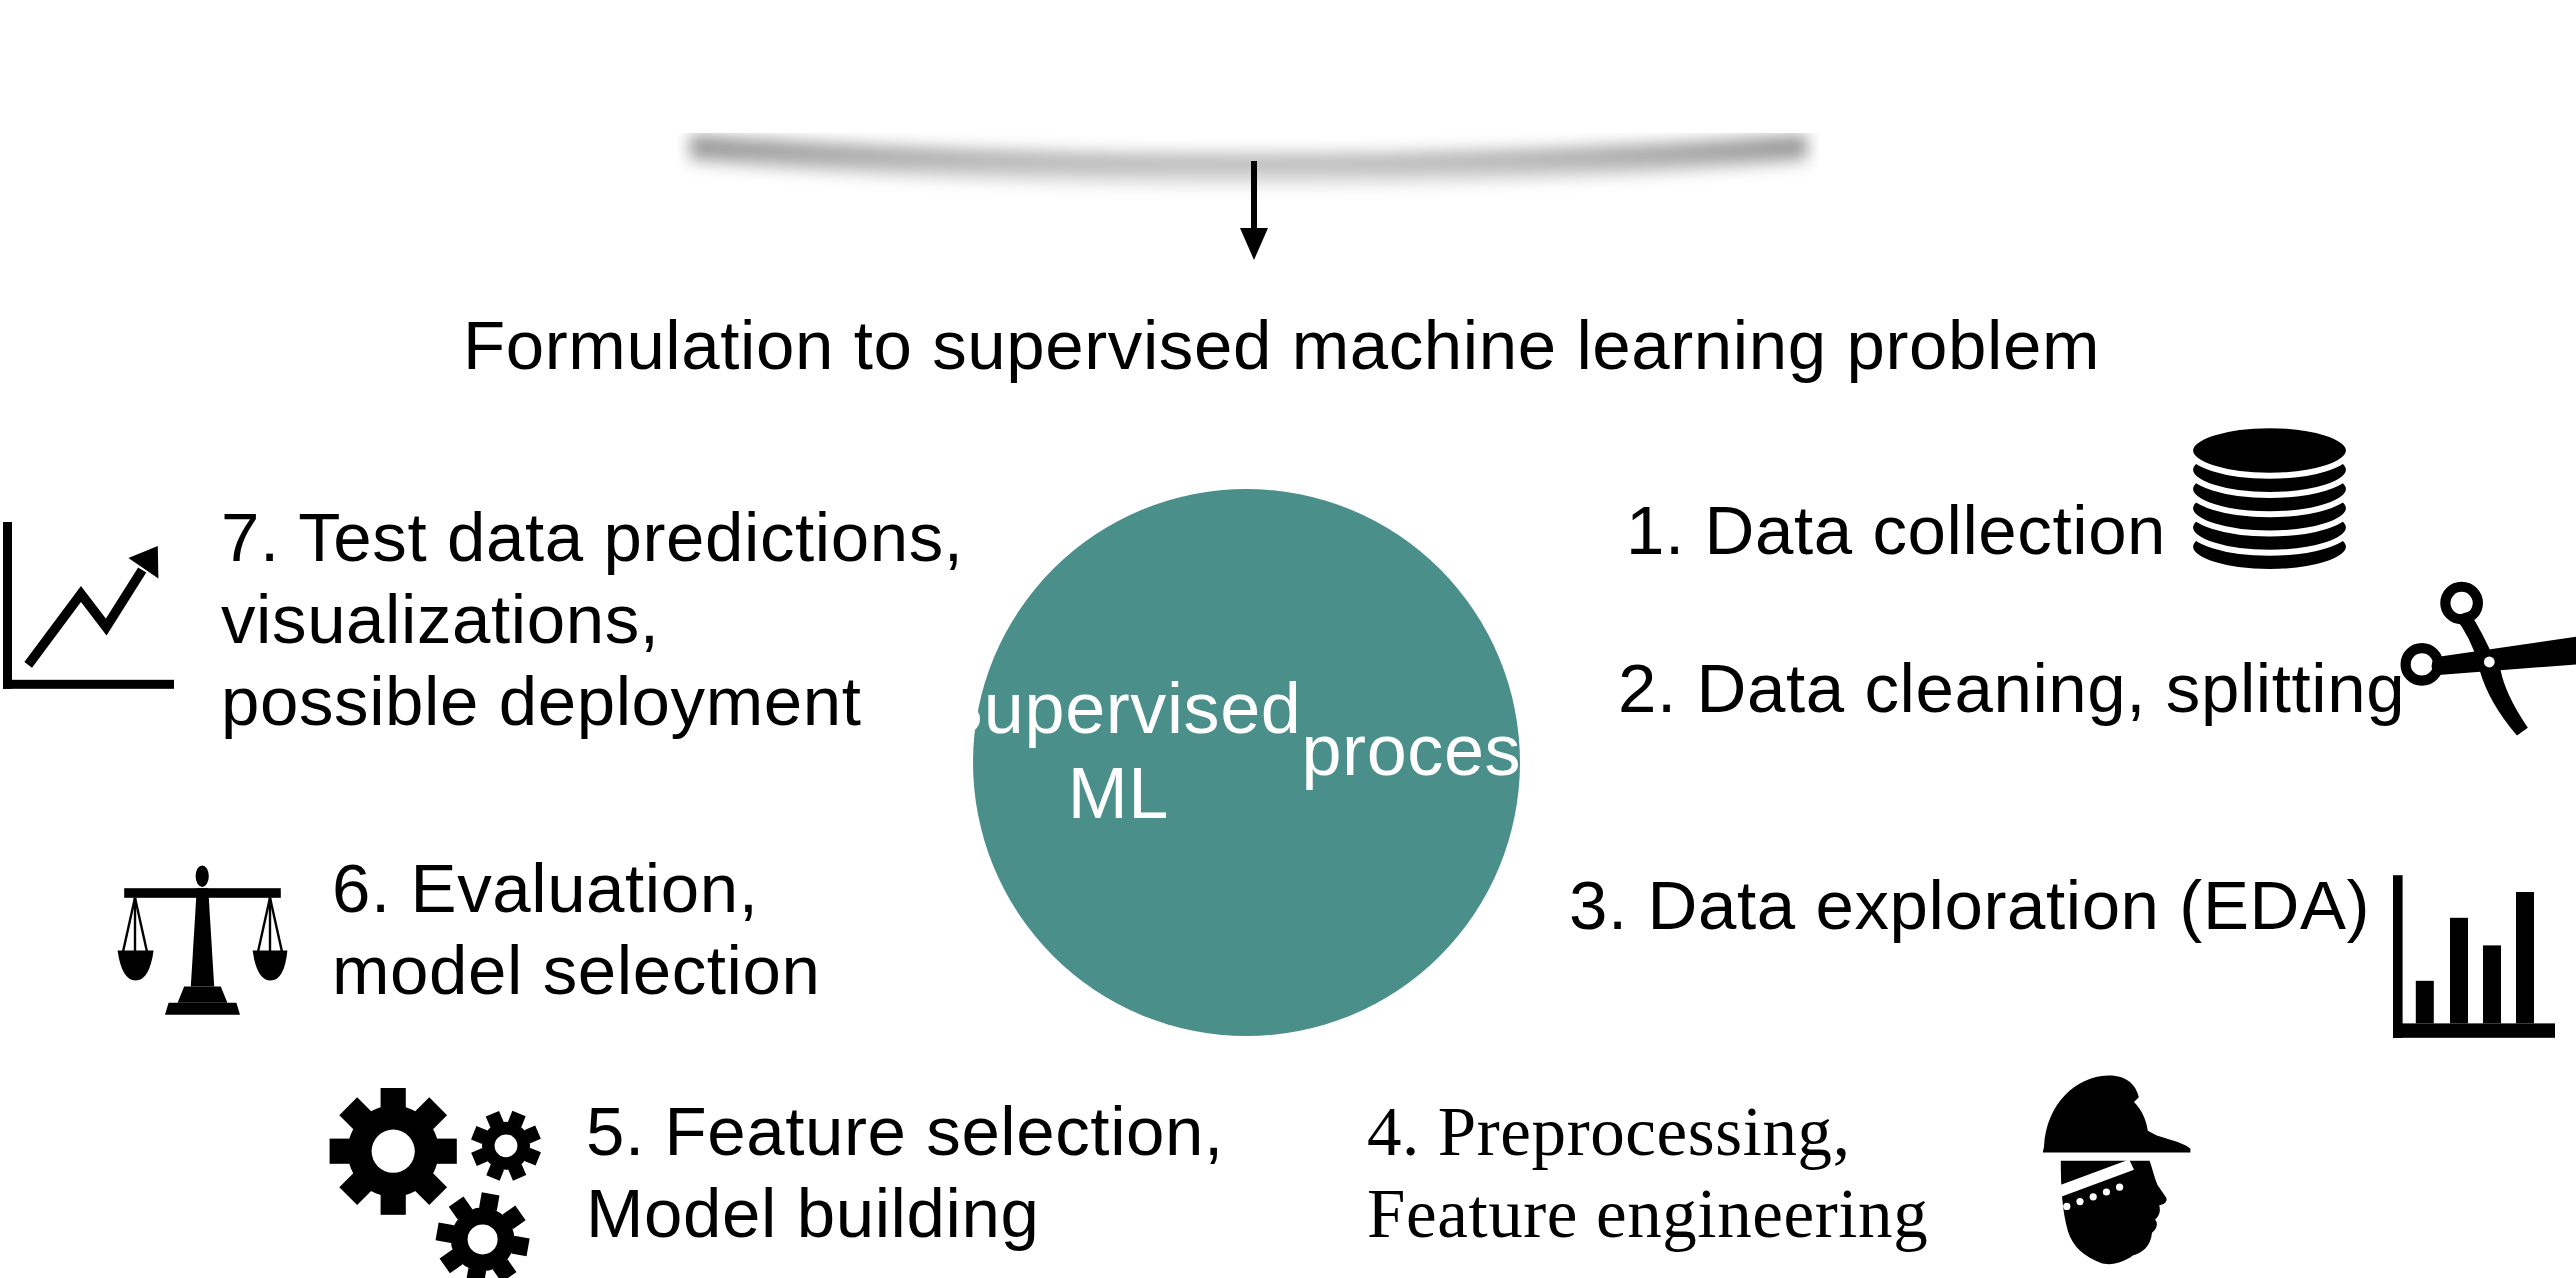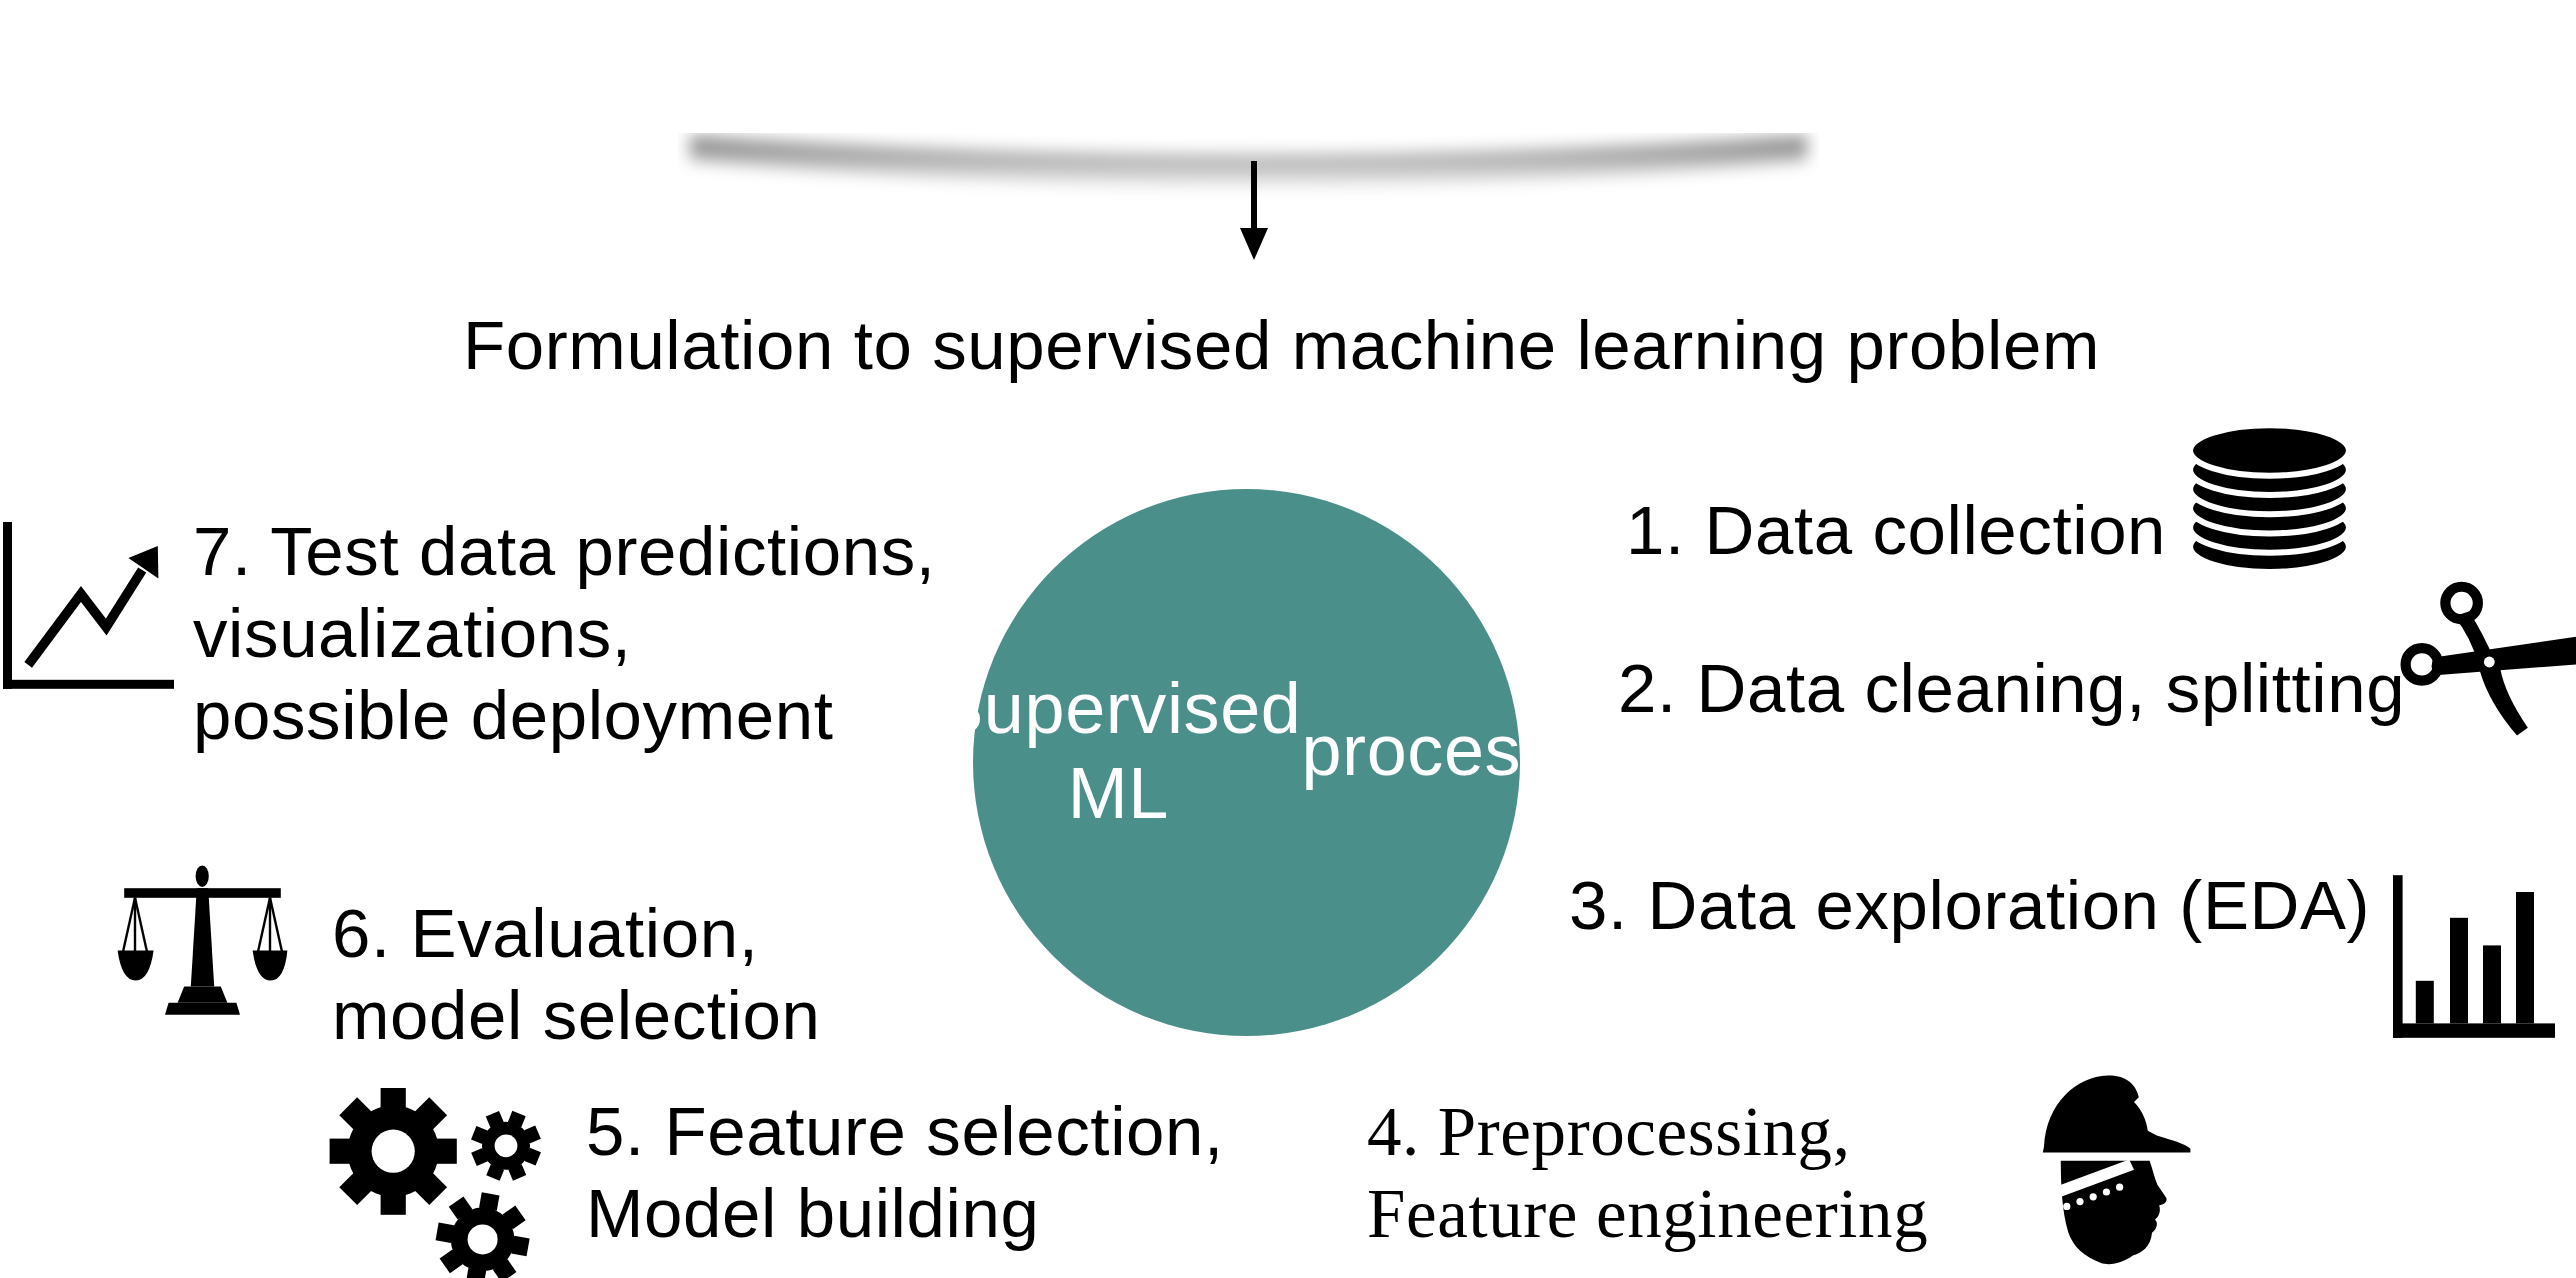--- a/index.html
+++ b/index.html
@@ -40,22 +40,22 @@
     padding-bottom:24px;box-sizing:border-box;
     text-align:center;
     font-size:72px;line-height:85px;letter-spacing:0.6px;
   }
   
   #step1-text{left:1626px;top:470px;margin-top:20px;}
   #step2-text{left:1618px;top:648px;}
   #step3-text{left:1569px;top:865px;}
   #step4-text{left:1367px;top:1091px;font-family:Liberation Serif, serif;}
   #step5-text{left:586px;top:1091px;}
-  #step6-text{left:332px;top:848px;margin-top:45px;}
-  #step7-text{left:193px;top:497px;margin-top:14px;}
+  #step6-text{left:332px;top:848px;}
+  #step7-text{left:221px;top:497px;}
   
   #icon-db{left:2184px;top:421px;width:171px;height:154px;}
   #icon-scissors{left:2399px;top:580px;width:177px;height:158px;}
   #icon-barchart{left:2393px;top:875px;width:162px;height:163px;}
   #icon-engineer{left:2038px;top:1072px;width:156px;height:198px;}
   #icon-gears{left:329px;top:1088px;width:222px;height:190px;}
   #icon-scales{left:117px;top:863px;width:171px;height:159px;}
   #icon-linechart{left:3px;top:522px;width:174px;height:174px;}
 </style>
 </head>

